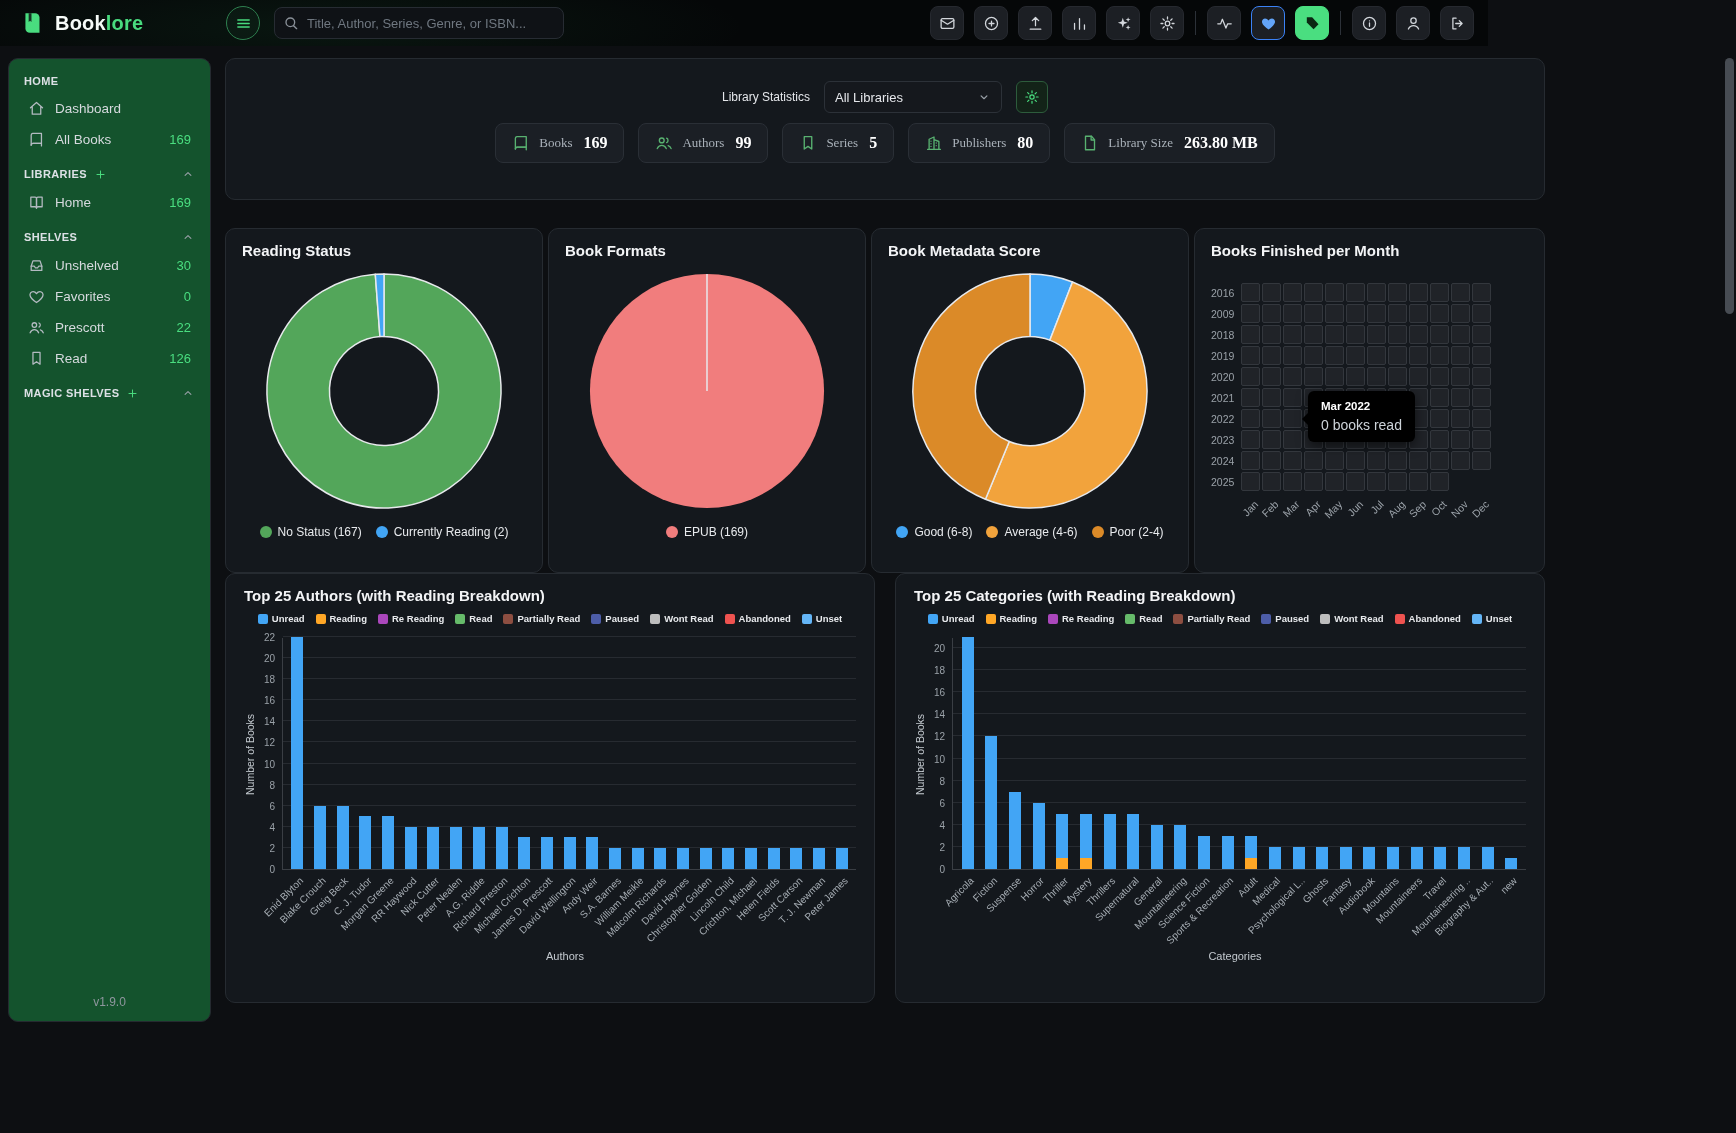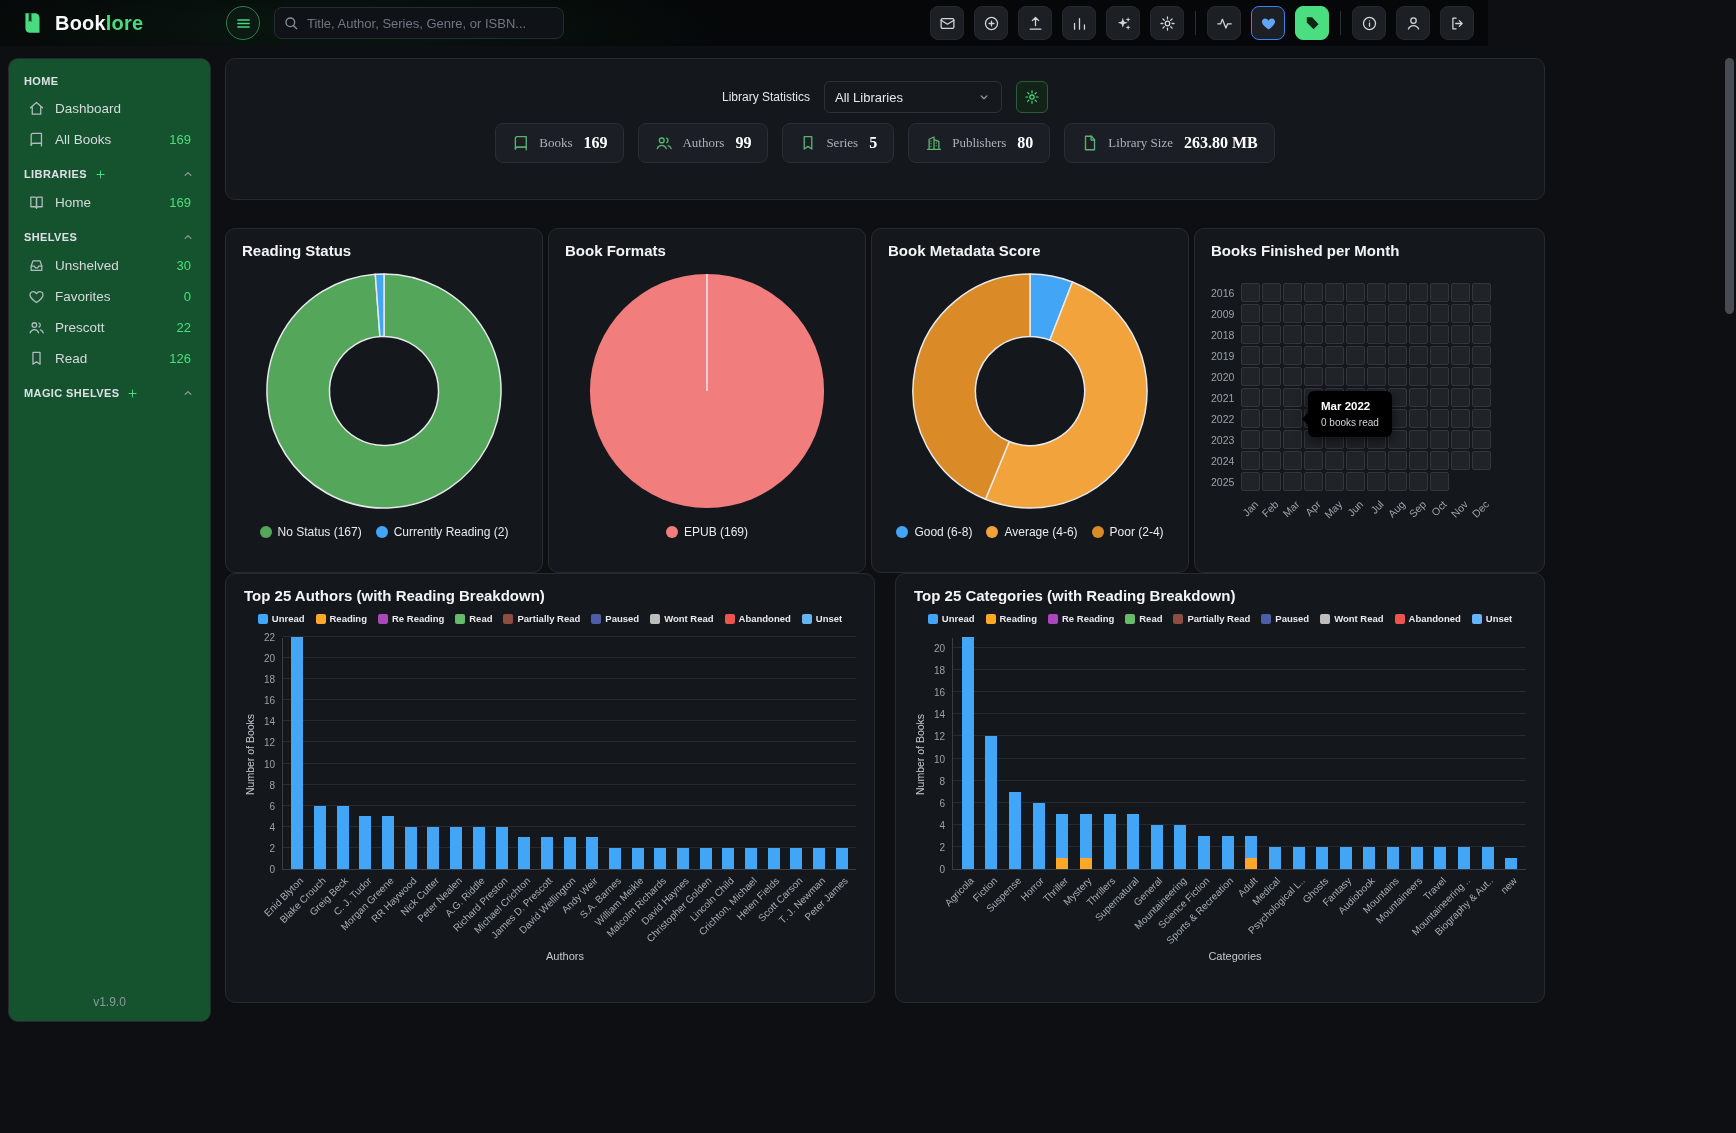--- a/index.html
+++ b/index.html
@@ -82,21 +82,21 @@
              border-radius:2px; cursor:pointer; }
   .hm-xrow { display:flex; gap:2px; margin-top:4px; }
   .hm-xlab { width:19px; flex:0 0 19px; height:26px; position:relative; }
   .hm-xlab span { position:absolute; right:45%; top:3px; transform-origin:100% 0; transform:rotate(-45deg);
                   font-size:10.5px; color:#9aa1a8; white-space:nowrap; }
   .hm-tooltip { position:absolute; background:#000; border-radius:6px; padding:9px 13px; z-index:3;
                 box-shadow:0 4px 12px rgba(0,0,0,.55); pointer-events:none; white-space:nowrap; }
   .hm-tooltip::before { content:""; position:absolute; left:-6px; top:22px; border:6px solid transparent;
                 border-right-color:#000; border-left:none; }
   .tt-title { display:block; font-size:11.5px; font-weight:700; color:#fff; }
-  .tt-text { display:block; font-size:10px; color:#cdd3d9; margin-top:5px; }
+  .tt-text { display:block; font-size:14px; color:#cdd3d9; margin-top:5px; }
 
   
   .bottom-row { display:grid; grid-template-columns:650px 650px; gap:20px; }
   .bar-card { height:430px; padding:13px 18px; overflow:hidden; }
   .bc-legend { display:flex; justify-content:center; align-items:center; gap:11px; margin-top:9px;
                font-size:9.5px; font-weight:700; color:#e8eaed; white-space:nowrap; }
   .bc-leg-item { display:flex; align-items:center; gap:4px; cursor:pointer; }
   .bc-swatch { width:10px; height:10px; border-radius:2px; display:inline-block; }
   .bc-area { display:flex; margin-top:14px; margin-bottom:80px; }
   .bc-ylabel { writing-mode:vertical-rl; transform:rotate(180deg); font-size:10.5px; color:#c3c9cf;

